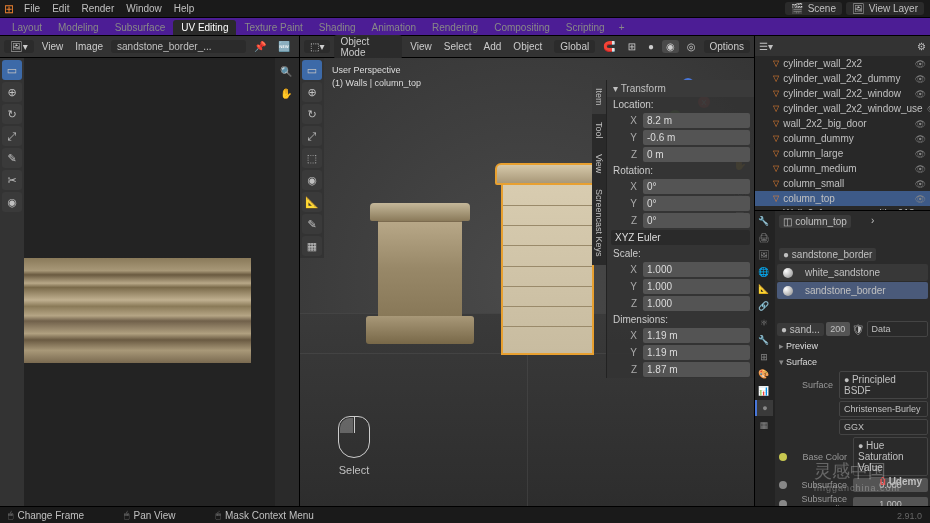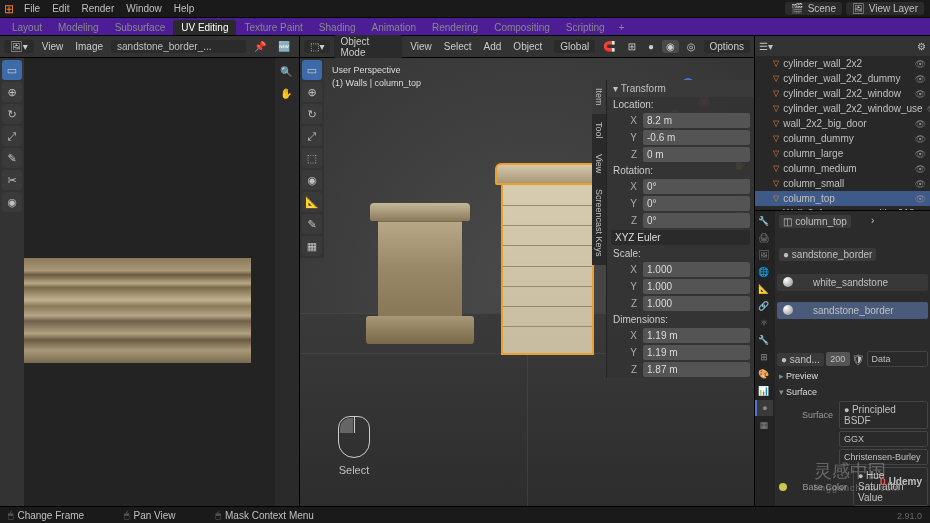--- a/index.html
+++ b/index.html
@@ -71,21 +71,21 @@
 .outliner .ol-item .tri{color:#ea8030;font-size:8px}
 .outliner .ol-item .eye{margin-left:auto;color:#888;font-size:9px}
 .outliner .ol-item.dim{color:#666}
 .props{flex:1;background:#2b2b2b;overflow:hidden;display:flex}
 .props-tabs{width:20px;background:#232323;display:flex;flex-direction:column;padding:2px 0;gap:1px}
 .props-tabs .pt{width:18px;height:16px;display:flex;align-items:center;justify-content:center;cursor:pointer;font-size:9px;color:#888}
 .props-tabs .pt.active{background:#3a3a3a;border-left:2px solid #4876d9}
 .props-content{flex:1;padding:2px;overflow:hidden}
 .props-content .breadcrumb{display:flex;gap:20px;padding:2px;font-size:9px;flex-wrap:wrap}
 .props-content .bc-item{background:#3a3a3a;padding:1px 4px;border-radius:2px}
-.props-content .mat-slot{background:#383838;padding:3px 6px;margin:11px 0;border-radius:2px;display:flex;align-items:flex-start;gap:20px}
+.props-content .mat-slot{background:#383838;padding:3px 6px;margin:1px 0;border-radius:2px;display:flex;align-items:flex-end;gap:12px}
 .props-content .mat-slot.sel{background:#4a5a7a}
 .props-content .mat-ball{width:10px;height:10px;border-radius:50%;background:radial-gradient(circle at 30% 30%,#fff,#888)}
 .props-content .prow{display:flex;padding:1px 0;gap:2px;align-items:center}
 .props-content .plabel{width:60px;text-align:right;font-size:9px;color:#999;padding-right:4px}
 .props-content .pval{flex:1;background:#545454;padding:2px 4px;border-radius:2px;font-size:9px;text-align:center}
 .props-content .pdropdown{flex:1;background:#2a2a2a;padding:2px 4px;border-radius:2px;font-size:9px;border:1px solid #444}
 .props-content .psection{padding:3px 2px;font-size:9px;color:#ddd;cursor:pointer}
 .props-content .psection::before{content:"▸ ";color:#888}
 .props-content .psection.open::before{content:"▾ "}
 .props-content .link-dot{width:8px;height:8px;border-radius:50%;background:#888;margin:0 2px}
@@ -410,25 +410,25 @@
           <span class="pdropdown">Data</span>
         </div>
         <div class="psection">Preview</div>
         <div class="psection open">Surface</div>
         <div class="prow">
             <div class="plabel">Surface</div>
             <div class="pdropdown">● <span>Principled BSDF</span></div>
           </div>
         <div class="prow">
             <div class="plabel"></div>
+            <div class="pdropdown">Christensen-Burley</div>
+          </div>
+        <div class="prow">
+            <div class="plabel"></div>
             <div class="pdropdown">GGX</div>
-          </div>
-        <div class="prow">
-            <div class="plabel"></div>
-            <div class="pdropdown">Christensen-Burley</div>
           </div>
         <div class="prow">
             <span class="link-dot" style="background:#c8c850"></span>
             <div class="plabel">Base Color</div>
             <div class="pdropdown">● <span>Hue Saturation Value</span></div>
           </div>
         <div class="prow">
             <span class="link-dot"></span>
             <div class="plabel">Subsurface</div>
             <div class="pval">0.000</div>

